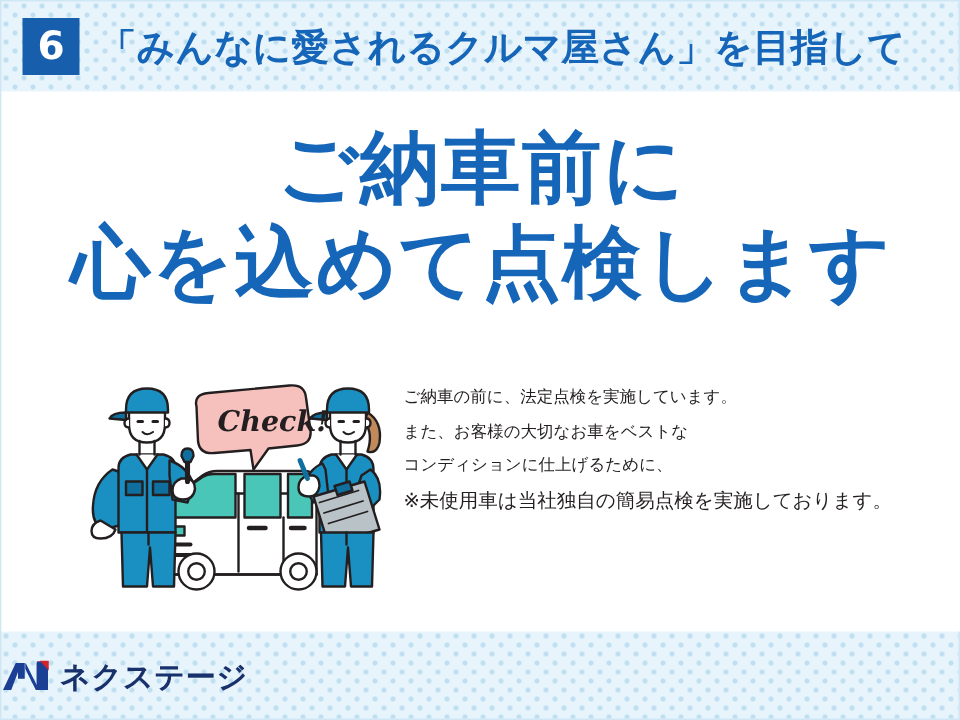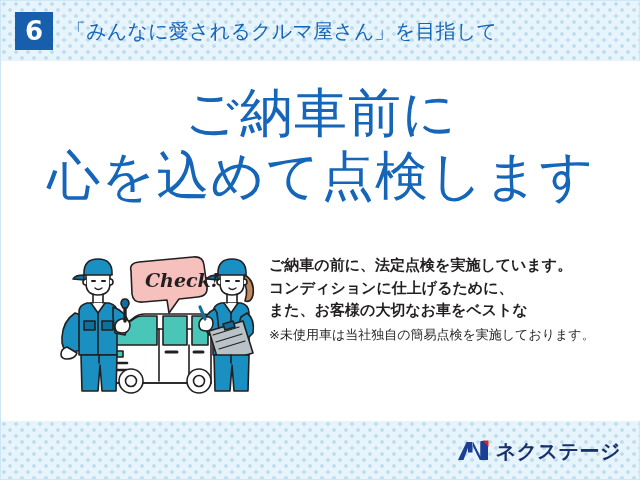--- a/index.html
+++ b/index.html
@@ -24,59 +24,59 @@
     display:flex;align-items:center;
   }
   #badge{
     width:38px;height:38px;margin-left:14px;flex:0 0 auto;
     background:#175fad;color:#ffffff;
     display:flex;align-items:center;justify-content:center;
     font-size:26px;font-weight:bold;line-height:1;
     font-family:"DejaVu Sans","Liberation Sans",sans-serif;
   }
   #header-title{
-    margin-left:13px;color:#1565b8;font-size:20px;font-weight:normal;
+    margin-left:13px;color:#1565b8;font-size:25px;font-weight:bold;
     letter-spacing:0.2px;white-space:nowrap;
   }
 
   
   #panel{
     position:absolute;left:0;top:60px;width:640px;height:360px;
     background:#ffffff;
   }
 
   
   #headline{
     position:absolute;left:0;top:22px;width:640px;text-align:center;
-    color:#1565b8;font-weight:normal;line-height:1.12;
+    color:#1565b8;font-weight:bold;line-height:1.12;
     letter-spacing:1px;
   }
   #headline .l1{display:block;font-size:53px;}
   #headline .l2{display:block;font-size:53px;margin-top:4px;}
 
   
   #copy{
     position:absolute;left:268px;top:193px;width:362px;
     color:#231f20;
   }
   #copy .line{
-    font-size:15px;line-height:22.5px;white-space:nowrap;font-weight:bold;
+    font-size:11px;line-height:22.5px;white-space:nowrap;font-weight:normal;
   }
   #copy .note{
     font-size:13px;line-height:20px;white-space:nowrap;margin-top:3px;font-weight:normal;
   }
 
   
   #art{position:absolute;left:52px;top:190px;width:216px;height:148px;}
   #art svg{display:block;}
 
   
   #footer{
     position:absolute;left:0;top:420px;width:640px;height:60px;
-    display:flex;align-items:center;justify-content:flex-end;
+    display:flex;align-items:center;justify-content:flex-start;
   }
   #logo{display:flex;align-items:center;margin-right:20px;}
   #logo-mark{width:32px;height:24px;flex:0 0 auto;}
   #logo-text{
     margin-left:7px;color:#18306b;font-size:20px;font-weight:bold;
     letter-spacing:0.5px;white-space:nowrap;
   }
 </style>
 </head>
 <body>
@@ -210,22 +210,22 @@
           <g>
             <path d="M78 20 Q76 12 86 11 L140 6 Q150 5 151 14 L154 36 Q155 45 145 46 L126 48 L116 62 L114 49 L90 51 Q80 52 79 43 Z" fill="#f6c1bd" stroke="#231f20" stroke-width="1.6"></path>
           </g>
         </g>
         <text x="92" y="36" font-family="DejaVu Serif, Liberation Serif, serif" font-size="19" font-style="italic" font-weight="bold" fill="#231f20">Check!</text>
       </svg>
     </div>
 
     <div id="copy">
       <div class="line">ご納車の前に、法定点検を実施しています。</div>
+      <div class="line">また、お客様の大切なお車をベストな</div>
       <div class="line">コンディションに仕上げるために、</div>
-      <div class="line">また、お客様の大切なお車をベストな</div>
       <div class="note">※未使用車は当社独自の簡易点検を実施しております。</div>
     </div>
 
   </div>
 
   <div id="footer">
     <div id="logo">
       <svg id="logo-mark" viewBox="0 0 32 24" xmlns="http://www.w3.org/2000/svg">
         <path d="M1 21 L9.5 3 L15.5 3 L15.5 13.5 L11 13.5 L11 9 L6.5 21 Z" fill="#1b3f94"></path>
         <path d="M10 3 L16 3 L23.5 18 L23.5 3 L30 3 L30 21 L23 21 L16 7 L16 3 Z" fill="#1b3f94"></path>

